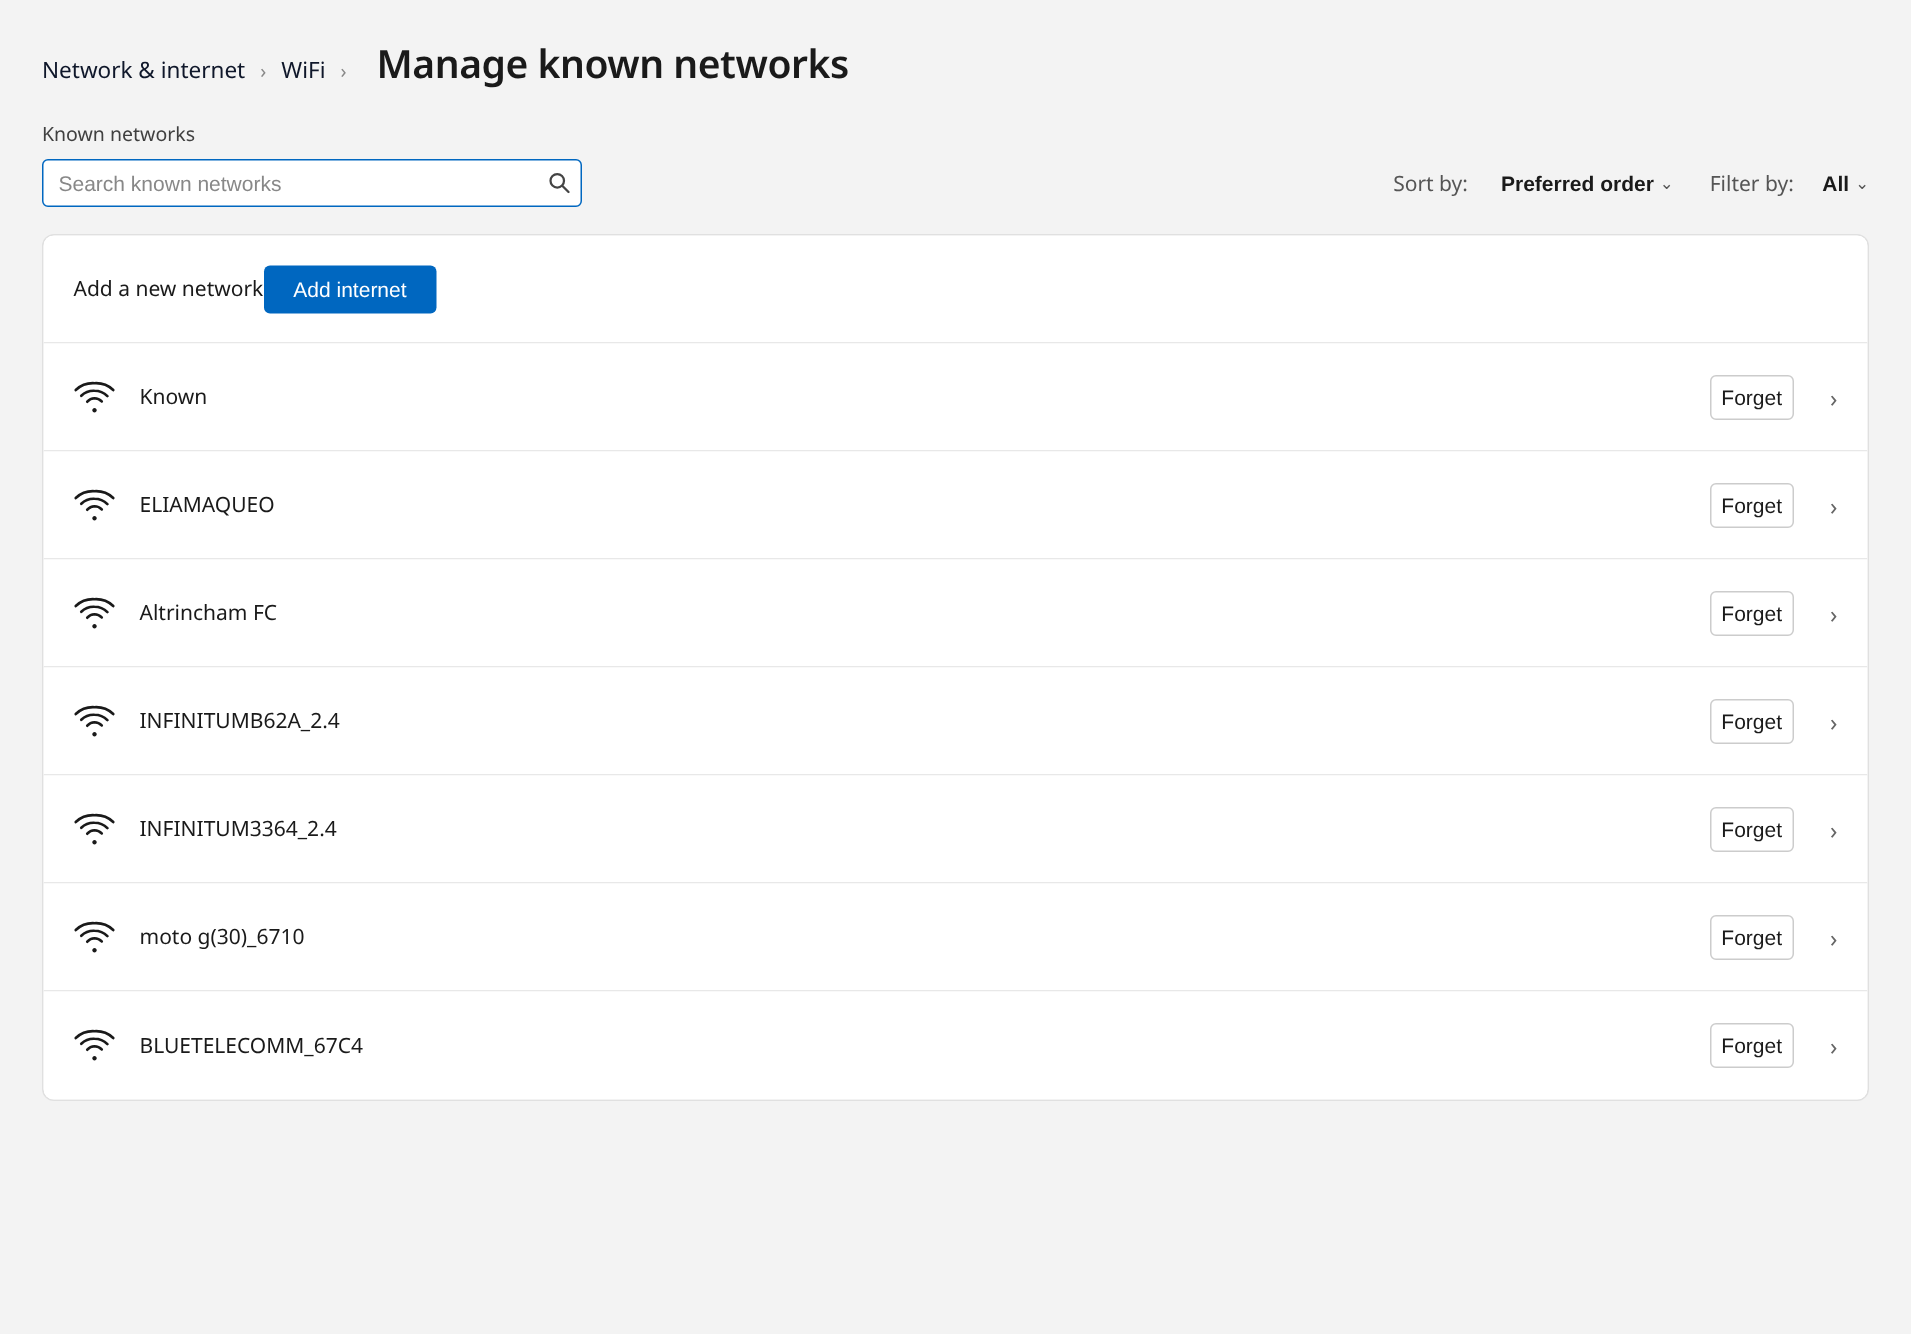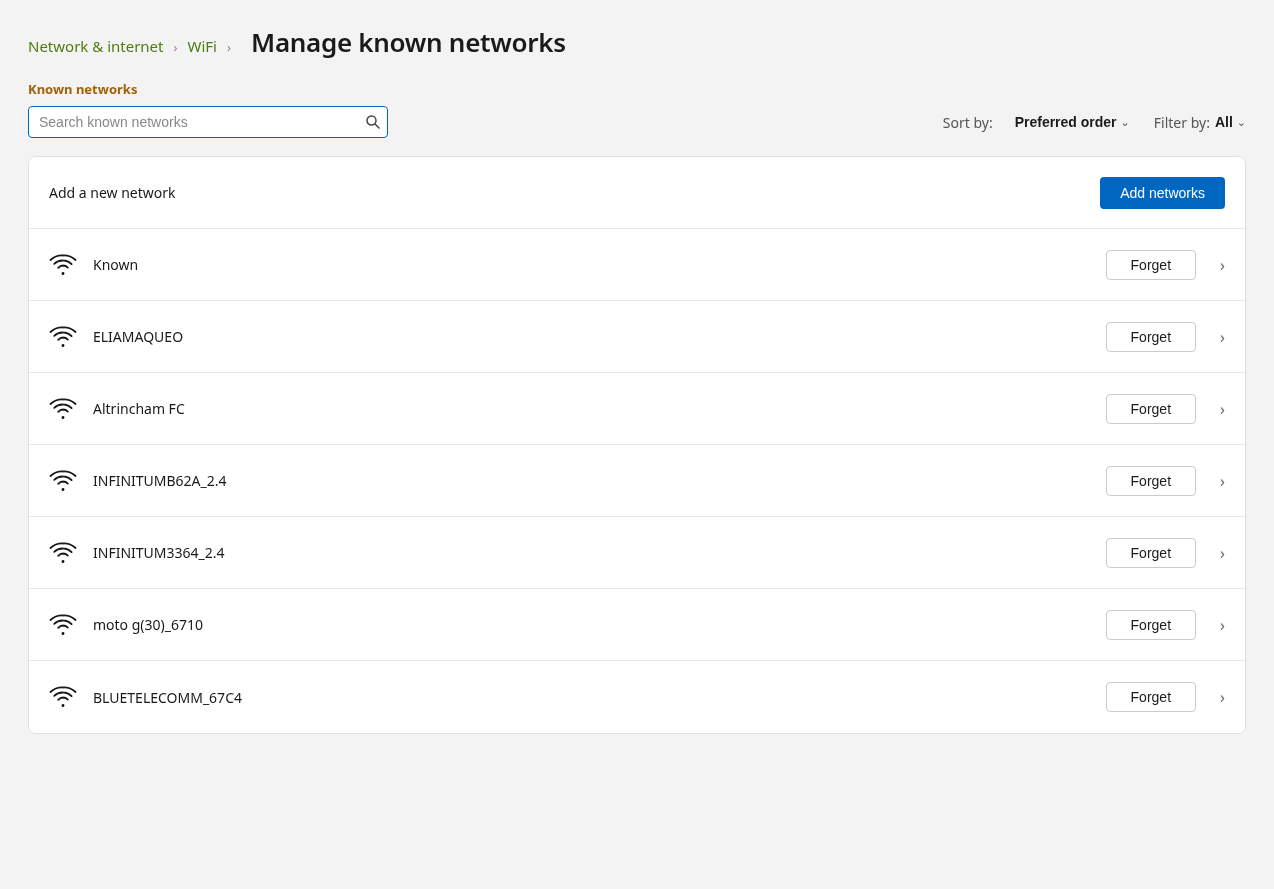--- a/index.html
+++ b/index.html
@@ -8,39 +8,39 @@
       background: #f3f3f3;
       min-height: 889px;
       color: #1a1a1a;
     }
     .page-container {
       background: #f3f3f3;
       padding: 24px 28px 28px 28px;
       min-height: 889px;
     }
     .breadcrumb-link {
-      color: #4d7c0f;
+      color: #0f172a;
       cursor: pointer;
       font-size: 15px;
     }
     .breadcrumb-separator {
       color: #888;
       font-size: 13px;
     }
     .breadcrumb-current {
       font-size: 26px;
       font-weight: 600;
       color: #1a1a1a;
       letter-spacing: -0.3px;
       margin-left: 10px;
     }
     .section-title {
       font-size: 13px;
-      font-weight: 700;
-      color: #a16207;
+      font-weight: 400;
+      color: #404040;
       margin-bottom: 8px;
     }
     .search-row {
       display: flex;
       align-items: center;
       justify-content: space-between;
       margin-bottom: 18px;
     }
     .search-wrapper {
       position: relative;
@@ -111,21 +111,21 @@
       padding: 0 20px;
       height: 72px;
       border-bottom: 1px solid #e8e8e8;
       background: #fff;
       gap: 16px;
     }
     .network-row:last-child { border-bottom: none; }
     .add-network-row {
       display: flex;
       align-items: center;
-      justify-content: space-between;
+      justify-content: flex-start;
       padding: 0 20px;
       height: 72px;
       border-bottom: 1px solid #e8e8e8;
       background: #fff;
     }
     .add-network-label {
       font-size: 14px;
       color: #1a1a1a;
     }
     .add-network-btn {
@@ -153,21 +153,21 @@
     }
     .network-name {
       flex: 1;
       font-size: 14px;
       color: #1a1a1a;
     }
     .forget-btn {
       background: #fff;
       border: 1px solid #ccc;
       border-radius: 4px;
-      padding: 6px 24px;
+      padding: 6px 7px;
       font-size: 14px;
       color: #1a1a1a;
       cursor: pointer;
       white-space: nowrap;
     }
     .chevron-right {
       color: #666;
       font-size: 16px;
       margin-left: 8px;
       cursor: pointer;
@@ -205,35 +205,35 @@
       </button>
     </div>
     <div class="sort-filter-row">
       <div style="display:flex;align-items:center;gap:22px;">
         <span class="sort-label">Sort by:</span>
         <button class="sort-filter-btn">
           <span class="sort-value">Preferred order</span>
           <span class="chevron-icon">⌄</span>
         </button>
       </div>
-      <div style="display:flex;align-items:center;gap:5px;">
+      <div style="display:flex;align-items:center;gap:19px;">
         <span class="filter-label">Filter by:</span>
         <button class="sort-filter-btn">
           <span class="filter-value">All</span>
           <span class="chevron-icon">⌄</span>
         </button>
       </div>
     </div>
   </div>
 
   <div class="networks-list">
 
     <div class="add-network-row">
       <span class="add-network-label">Add a new network</span>
-      <button class="add-network-btn">Add networks</button>
+      <button class="add-network-btn">Add internet</button>
     </div>
 
     <div id="network-rows-container">
         <div class="network-row">
     <div class="wifi-icon">
       <svg class="wifi-svg" viewBox="0 0 28 22" fill="none" xmlns="http://www.w3.org/2000/svg">
         <path d="M14 18c.8 0 1.5.7 1.5 1.5S14.8 21 14 21s-1.5-.7-1.5-1.5S13.2 18 14 18z" fill="#1a1a1a"></path>
         <path d="M9.2 13.8A6.8 6.8 0 0 1 14 11.5c1.9 0 3.6.8 4.8 2.1" stroke="#1a1a1a" stroke-width="1.8" stroke-linecap="round" fill="none"></path>
         <path d="M5.2 9.8A12 12 0 0 1 14 6.5c3.4 0 6.4 1.4 8.6 3.6" stroke="#1a1a1a" stroke-width="1.8" stroke-linecap="round" fill="none"></path>
         <path d="M1.5 6A17 17 0 0 1 14 1.5 17 17 0 0 1 26.5 6" stroke="#1a1a1a" stroke-width="1.8" stroke-linecap="round" fill="none"></path>

